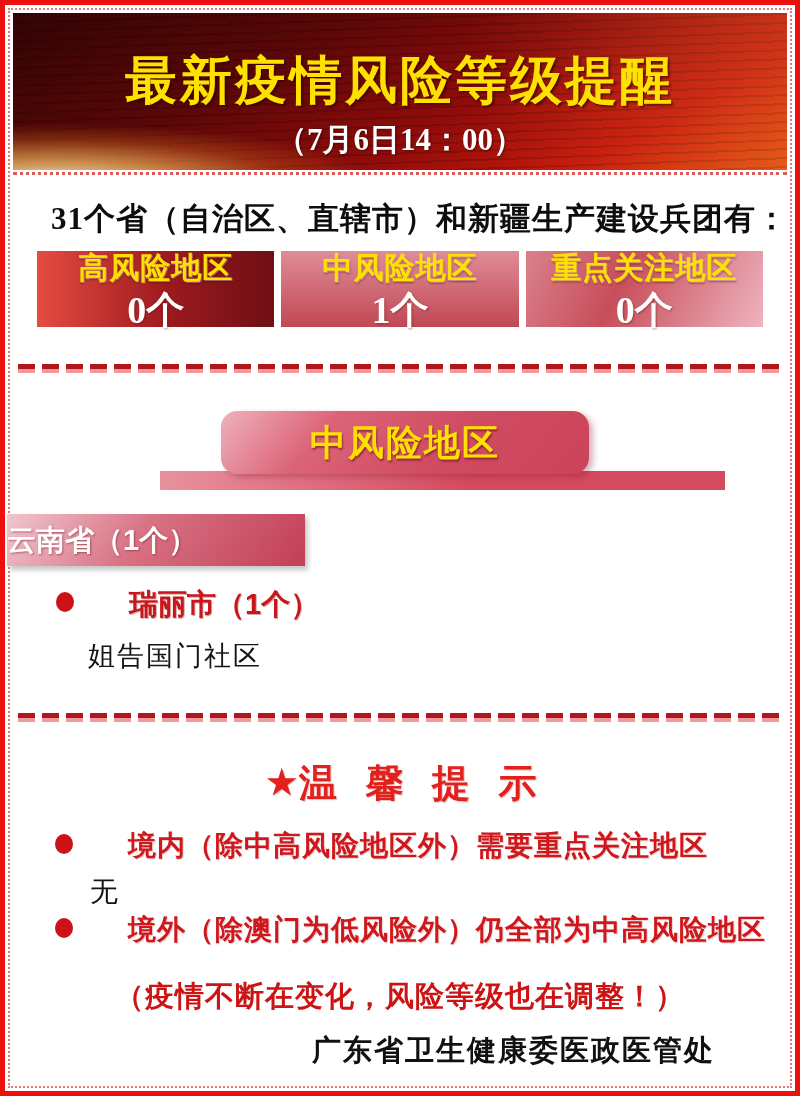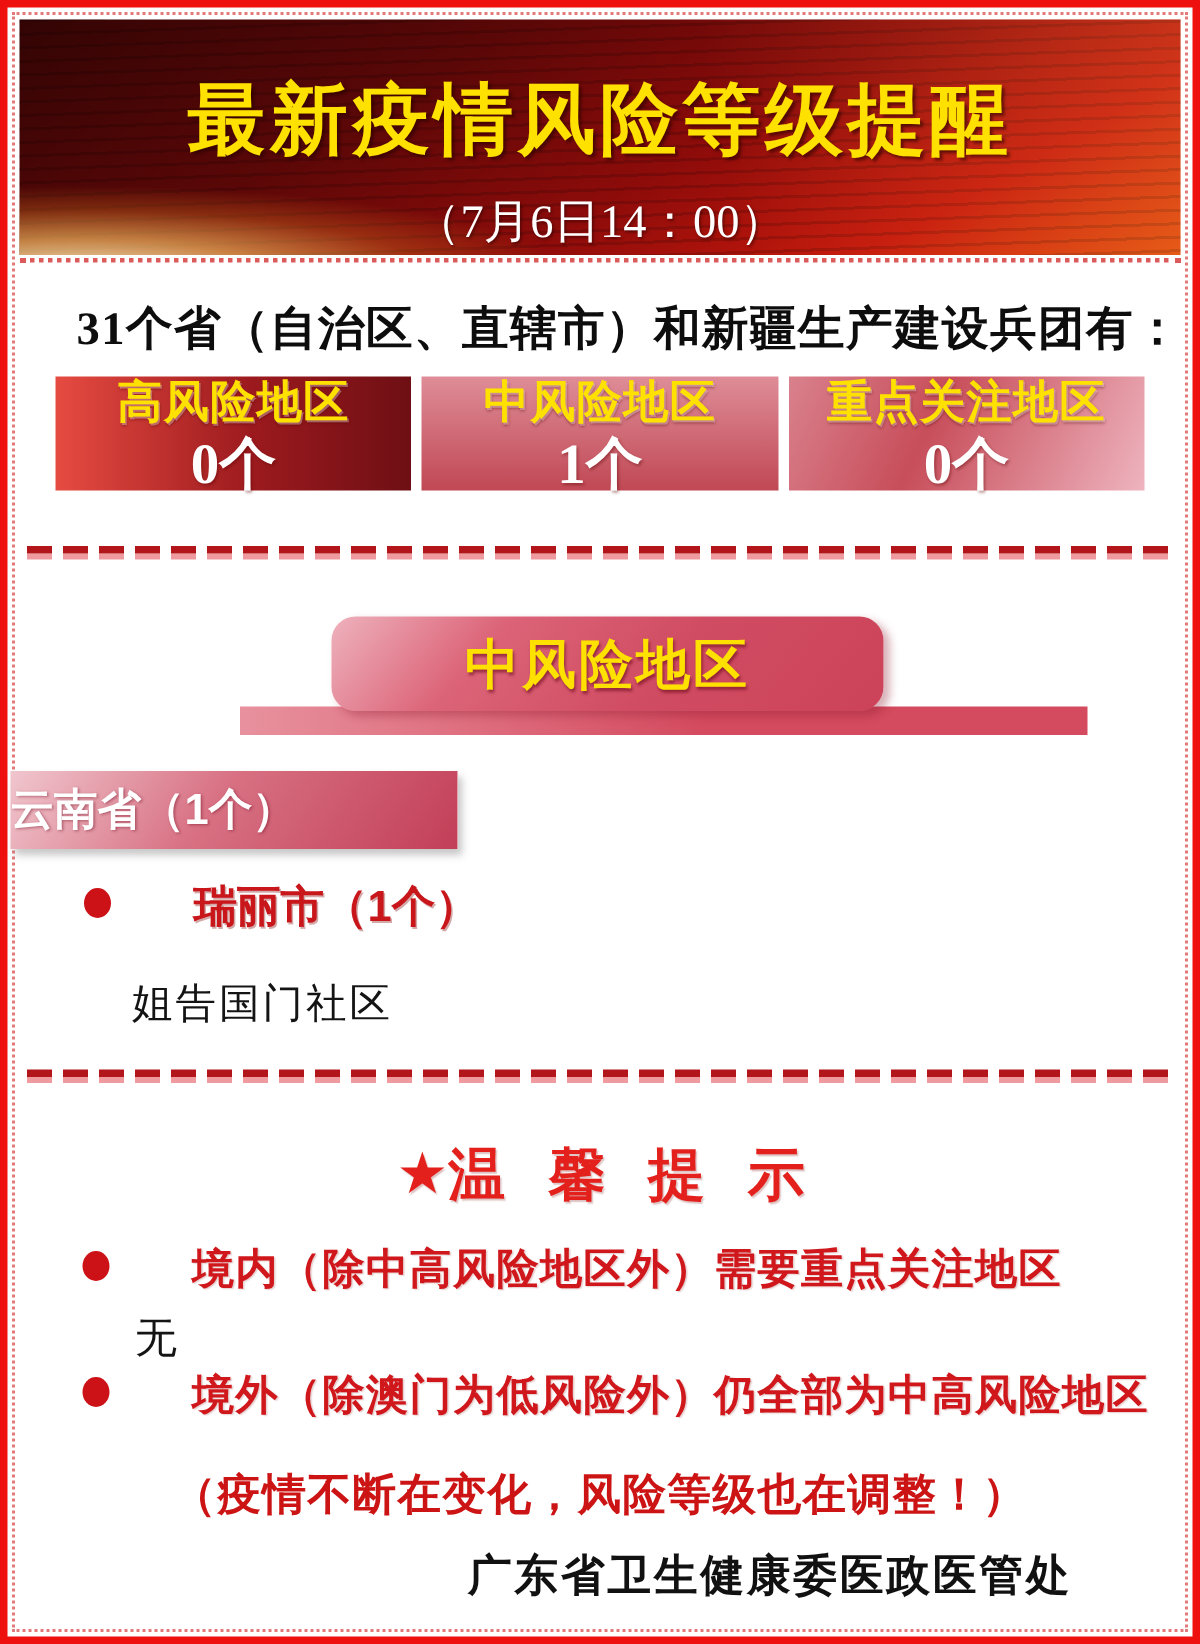--- a/index.html
+++ b/index.html
@@ -25,21 +25,21 @@
       repeating-linear-gradient(178deg, rgba(0,0,0,0.15) 0 2px, rgba(0,0,0,0) 2px 9px),
       linear-gradient(150deg,#330404 0%,#5a0707 32%,#8e0c0a 58%,#c5180c 80%,#e2500f 100%);
     text-align:center;
   }
   .title{
     padding-top:40px;font-size:52px;line-height:56px;font-weight:bold;
     color:#ffe100;letter-spacing:3px;
     text-shadow:2px 2px 2px rgba(40,0,0,0.55);
   }
   .subtitle{
-    margin-top:18px;font-size:31px;font-weight:normal;color:#ffffff;
+    margin-top:10px;font-size:31px;font-weight:bold;color:#ffffff;
     text-shadow:1px 1px 2px rgba(40,0,0,0.55);
   }
   .header-divider{
     position:absolute;left:13px;right:13px;top:172px;height:0;
     border-top:3px dotted #dd5a5a;
   }
   
   .intro{
     position:absolute;left:0;right:12px;top:198px;text-align:right;
     font-size:31px;font-weight:bold;color:#0d0d0d;letter-spacing:1px;
@@ -103,21 +103,21 @@
     width:18px;height:20px;border-radius:50%;background:#cc1117;
     margin-right:16px;margin-top:7px;flex:0 0 auto;
   }
   .city-row{left:56px;top:585px;}
   .city-text{
     font-size:29px;font-weight:bold;color:#c8161b;
     text-shadow:1px 1px 0 rgba(130,10,10,0.35);
   }
   .community{
     position:absolute;left:88px;top:638px;
-    font-size:27px;color:#141414;letter-spacing:2px;margin-top:13px;
+    font-size:27px;color:#141414;letter-spacing:2px;
   }
   
   .tips-heading{
     position:absolute;left:0;right:0;top:758px;text-align:center;
     font-size:38px;font-weight:bold;color:#e3201c;letter-spacing:9px;
     text-shadow:1px 1px 1px rgba(120,0,0,0.25);
     padding-left:12px;
   }
   .tips-heading .star{font-size:34px;letter-spacing:2px;vertical-align:2px;}
   .tip-1{left:55px;top:827px;}

